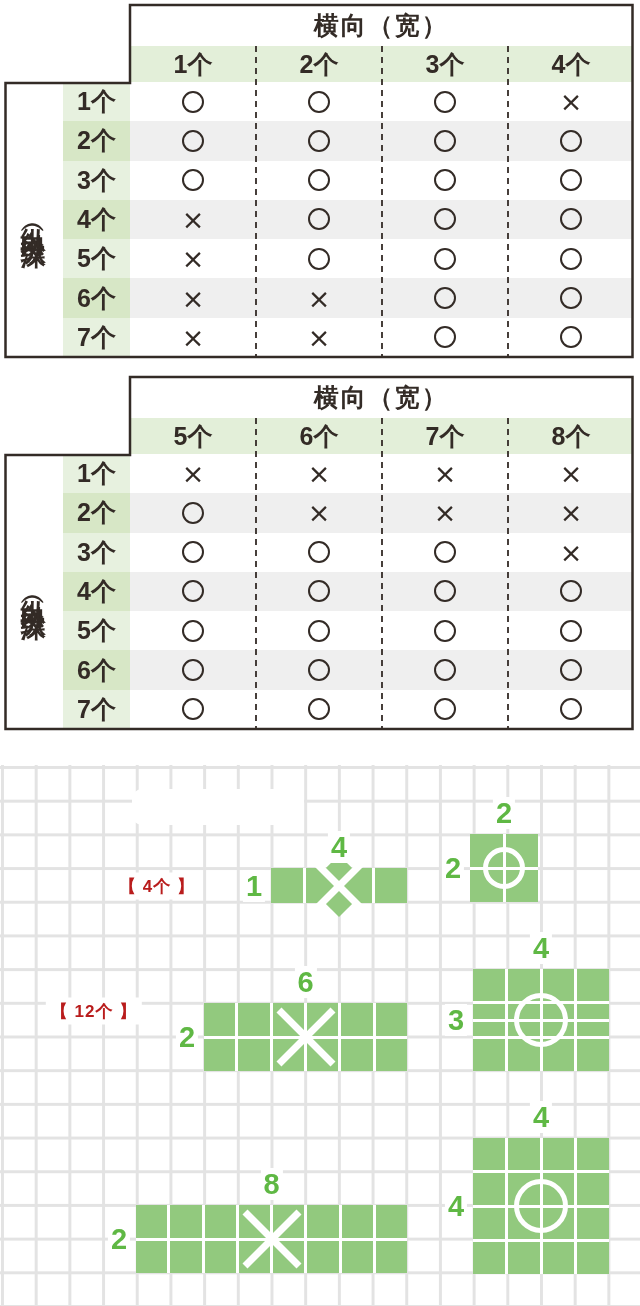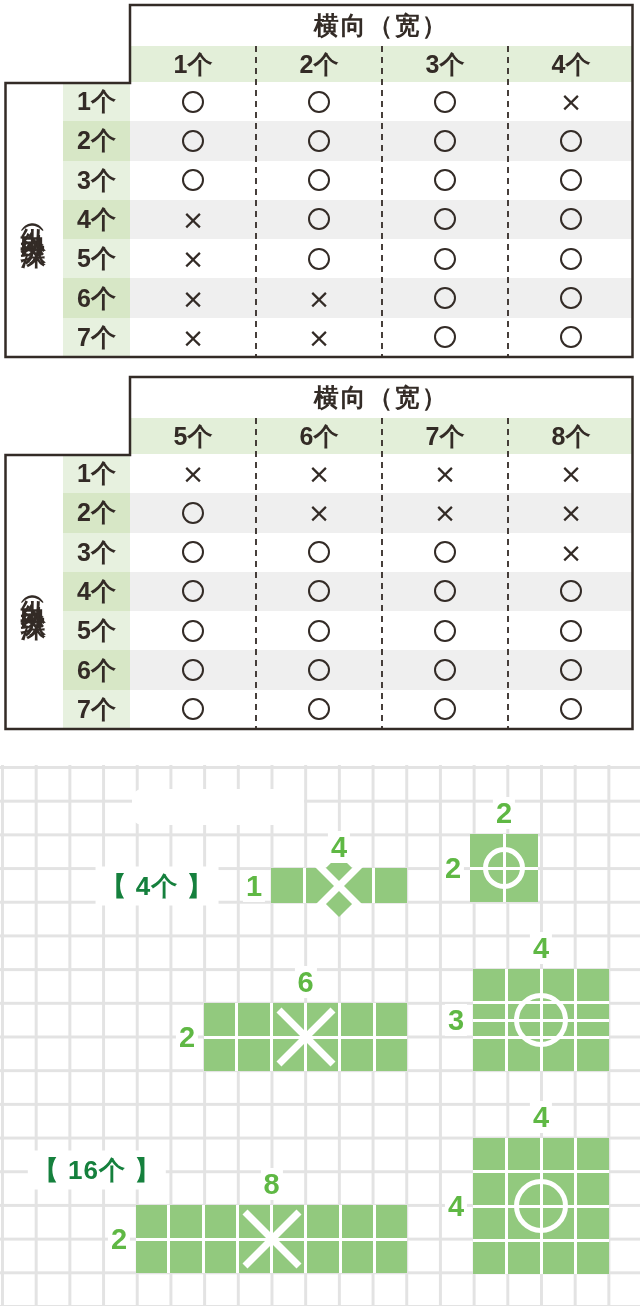--- a/index.html
+++ b/index.html
@@ -19,21 +19,21 @@
   .xmark{font-size:27px;line-height:1;color:#332b26;font-family:"DejaVu Sans",sans-serif;}
   .mtable svg{position:absolute;left:0;top:0;pointer-events:none;}
   
   .panel{position:absolute;left:0;top:765px;width:640px;height:541px;background:#fff;
          background-image:linear-gradient(to right,#e3e3e3 0 3px,transparent 3px),
                           linear-gradient(to bottom,#e3e3e3 0 3px,transparent 3px);
          background-size:33.7px 33.7px;background-position:1px 1px;}
   .ptitle{position:absolute;left:20px;top:16px;font-size:33px;font-weight:bold;color:#292220;
           background:#fff;padding:0 8px 2px 2px;white-space:nowrap;}
   .blob{position:absolute;left:132px;top:24px;width:172px;height:36px;background:#fff;border-radius:10px;}
-  .glabel{position:absolute;transform:translate(-50%,-50%);font-size:26px;font-weight:bold;color:#15803d;
+  .glabel{position:absolute;transform:translate(-50%,-50%);font-size:17px;font-weight:bold;color:#b91c1c;
           background:#fff;padding:2px 5px;white-space:nowrap;letter-spacing:1px;}
   .num{position:absolute;transform:translate(-50%,-50%);font-size:29px;line-height:32px;color:#5fb844;
        background:#fff;padding:0 3px;font-weight:bold;}
   .block{position:absolute;display:grid;gap:3px;background:#fff;}
   .block i{background:#92c97e;}
   .cross-h{position:absolute;left:0;right:0;top:50%;height:3px;margin-top:-1.5px;background:#fff;}
   .cross-v{position:absolute;top:0;bottom:0;left:50%;width:3px;margin-left:-1.5px;background:#fff;}
   .oring{position:absolute;left:50%;top:50%;transform:translate(-50%,-50%);
          border:5px solid #fff;border-radius:50%;box-sizing:border-box;}
   .diamond{position:absolute;left:50%;top:50%;width:44px;height:44px;background:#92c97e;
@@ -297,20 +297,21 @@
         <i></i>
         <i></i>
         <i></i>
         <i></i>
         <div class="cross-h"></div>
         <div class="cross-v"></div>
         <div class="oring" style="width: 42px; height: 42px;"></div>
       </div>
       <div class="num" style="left: 504px; top: 48px;">2</div>
       <div class="num" style="left: 453px; top: 103px;">2</div>
+      <div class="glabel" style="left: 94px; top: 246px;">【 12个 】</div>
       <div class="block" style="left: 204px; top: 238px; width: 203px; height: 68px; grid-template-columns: repeat(6, 1fr); grid-template-rows: repeat(2, 1fr);">
         <i></i>
         <i></i>
         <i></i>
         <i></i>
         <i></i>
         <i></i>
         <i></i>
         <i></i>
         <i></i>
@@ -336,21 +337,20 @@
         <i></i>
         <i></i>
         <i></i>
         <i></i>
         <div class="cross-h"></div>
         <div class="cross-v"></div>
         <div class="oring" style="width: 54px; height: 54px;"></div>
       </div>
       <div class="num" style="left: 541px; top: 183px;">4</div>
       <div class="num" style="left: 456px; top: 255px;">3</div>
-      <div class="glabel" style="left: 97px; top: 405px;">【 16个 】</div>
       <div class="block" style="left: 136px; top: 440px; width: 271px; height: 68px; grid-template-columns: repeat(8, 1fr); grid-template-rows: repeat(2, 1fr);">
         <i></i>
         <i></i>
         <i></i>
         <i></i>
         <i></i>
         <i></i>
         <i></i>
         <i></i>
         <i></i>

